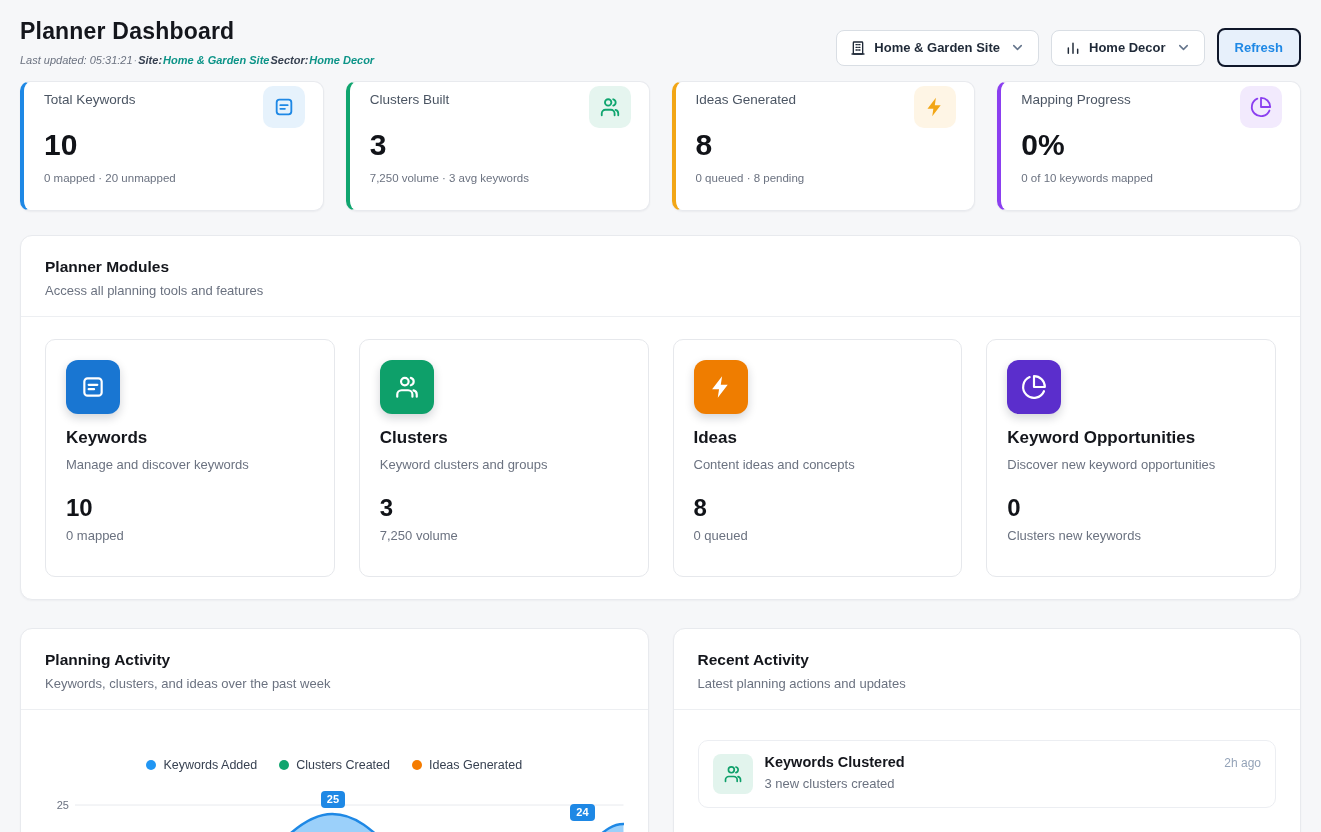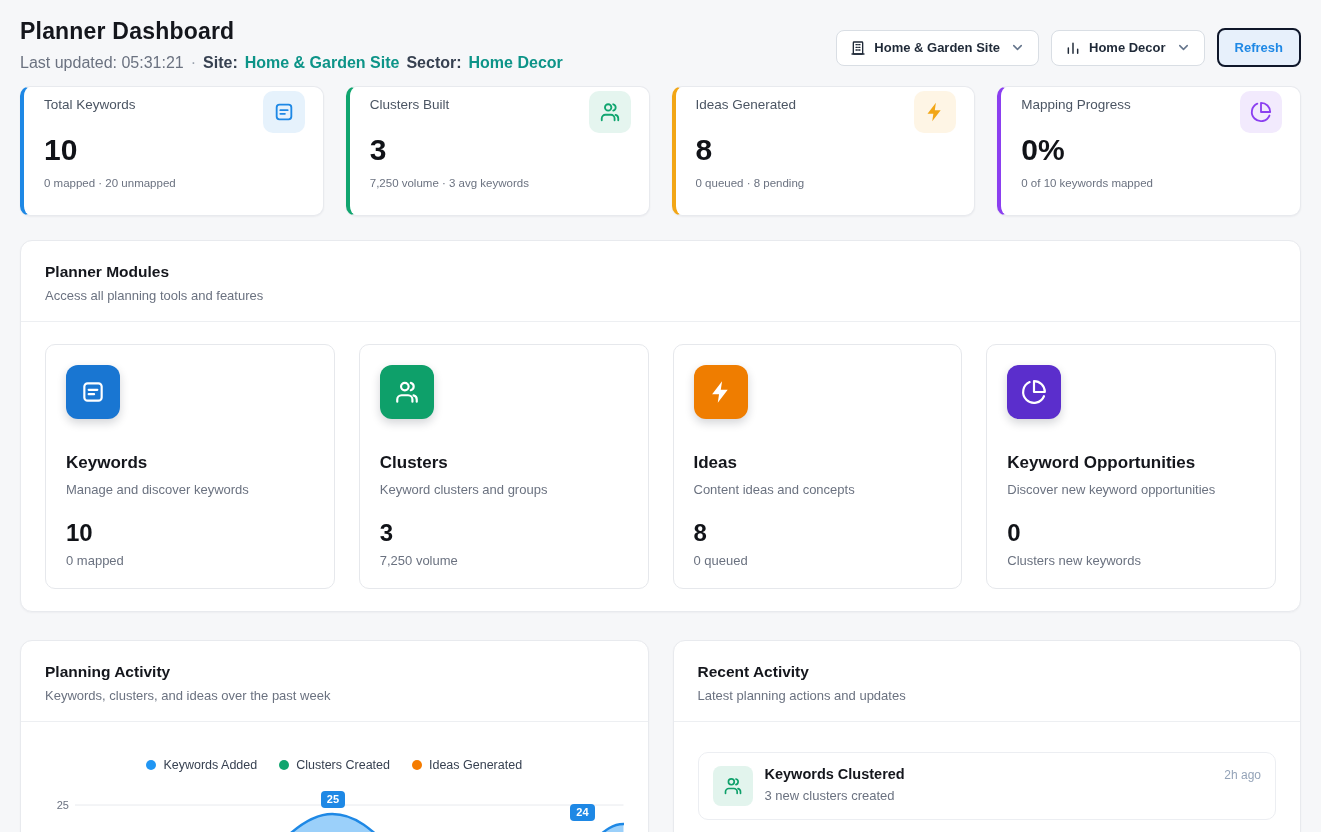--- a/index.html
+++ b/index.html
@@ -8,21 +8,21 @@
   body {
     font-family:"Liberation Sans", sans-serif;
     background:#f6f7f9;
     color:#16181d;
   }
   .page { width:1321px; height:832px; overflow:hidden; padding:18px 20px; }
 
   
   .topbar { display:flex; justify-content:space-between; align-items:flex-start; margin-bottom:14px; }
   .page-title { font-size:23px; font-weight:800; letter-spacing:.2px; color:#14161c; }
-  .meta { margin-top:9px; font-size:16px; color:#6b7280; display:flex; align-items:center; gap:7px; }
+  .meta { margin-top:9px; font-size:11px; color:#6b7280; display:flex; align-items:center; gap:1px;font-style:italic; }
   .meta .sep { color:#9ca3af; }
   .meta-label { color:#374151; font-weight:700; }
   .meta-link { color:#0d9488; font-weight:600; text-decoration:none; cursor:pointer; }
   .topbar-right { display:flex; gap:12px; align-items:center; margin-top:10px; }
   .selector {
     display:flex; align-items:center; gap:8px;
     background:#fff; border:1px solid #d9dee4; border-radius:8px;
     padding:9px 13px; font-size:13px; font-weight:700; color:#1f2937;
     font-family:inherit; cursor:pointer;
   }
@@ -67,30 +67,30 @@
   .module-card {
     --c:#1976d2;
     border:1px solid #e6e8ec; border-radius:10px; background:#fff;
     padding:20px; min-height:238px; cursor:pointer;
   }
   .module-icon {
     width:54px; height:54px; border-radius:12px; background:var(--c); color:#fff;
     display:flex; align-items:center; justify-content:center;
     box-shadow:0 4px 10px rgba(17,24,39,.18);
   }
-  .module-title { font-size:17px; font-weight:800; color:#14161c; margin-top:34px; }
+  .module-title { font-size:17px; font-weight:800; color:#14161c; margin-top:14px; }
   .module-desc { font-size:13px; color:#6b7280; margin-top:9px; }
   .module-value { font-size:24px; font-weight:800; color:#111318; margin-top:22px; }
   .module-sub { font-size:13px; color:#6b7280; margin-top:6px; }
 
   
   .bottom-row { display:grid; grid-template-columns:1fr 1fr; gap:24px; margin-top:28px; }
   .bottom-panel { height:420px; overflow:hidden; }
 
-  .legend { display:flex; justify-content:center; gap:22px; margin-top:36px; }
+  .legend { display:flex; justify-content:center; gap:22px; margin-top:48px; }
   .legend-item { --c:#2196f3; display:flex; align-items:center; gap:7px; cursor:pointer; }
   .legend-dot { width:10px; height:10px; border-radius:50%; background:var(--c); }
   .legend-label { font-size:12.5px; color:#374151; }
 
   .chart-row { display:flex; margin-top:12px; }
   .y-axis { width:30px; text-align:right; padding-right:6px; padding-top:15px; font-size:11px; color:#6b7280; }
   .plot { position:relative; flex:1; height:140px; }
   .plot svg { position:absolute; left:0; top:0; width:100%; height:140px; }
   .point-badge {
     position:absolute; background:#1e88e5; color:#fff; font-size:11px; font-weight:700;

